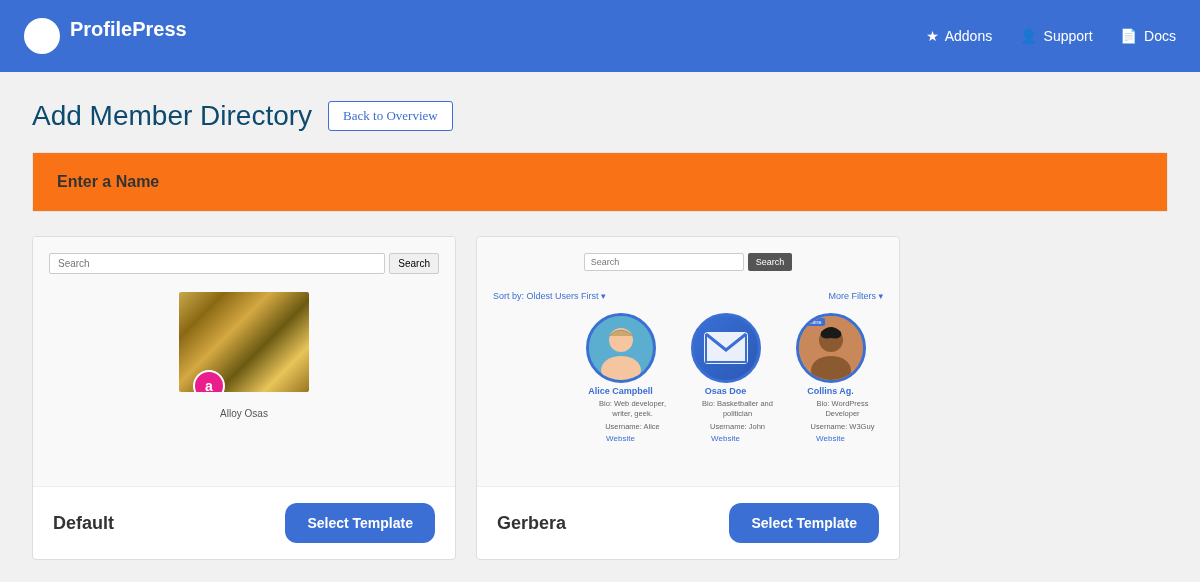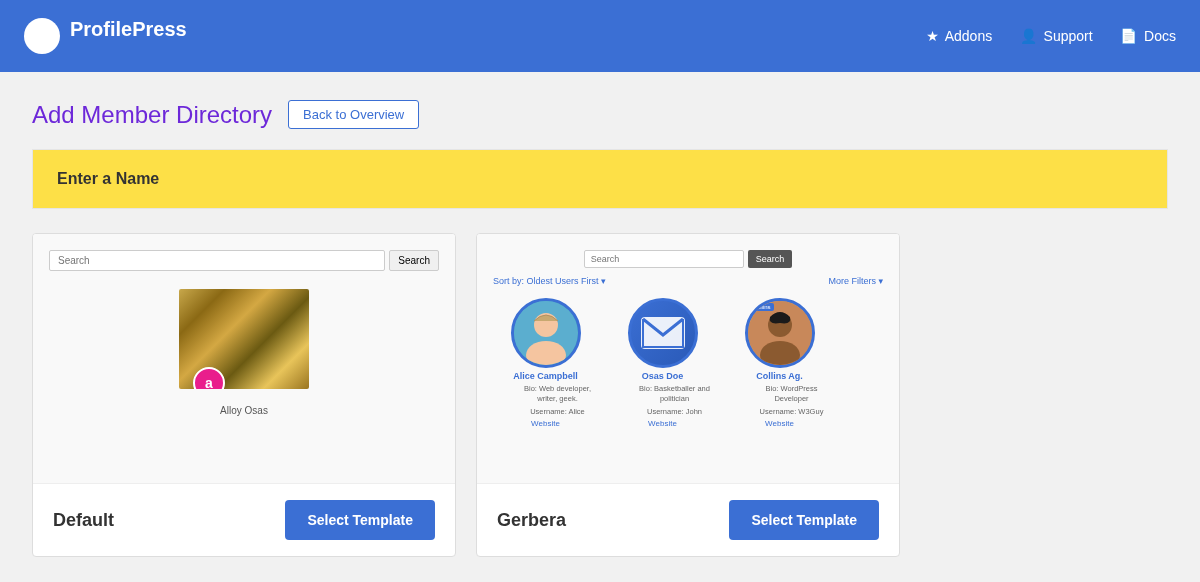--- a/index.html
+++ b/index.html
@@ -53,36 +53,37 @@
       max-width: 1200px;
     }
 
     .page-header {
       display: flex;
       align-items: center;
       gap: 16px;
       margin-bottom: 20px;
     }
     .page-title {
-      font-size: 24px;
+      font-size: 28px;
       font-weight: 400;
-      color: #6d28d9;
+      color: #0c4a6e;
     }
     .back-btn {
       border: 1px solid #3b6fd4;
       color: #3b6fd4;
       background: white;
       padding: 6px 14px;
       border-radius: 3px;
       font-size: 13px;
       cursor: pointer;
+      font-family: Liberation Serif, serif;
     }
 
     .name-section {
-      background: #fde047;
+      background: #f97316;
       padding: 20px 24px;
       margin-bottom: 24px;
       display: flex;
       gap: 20px;
       border: 1px solid #e5e5e5;
     }
     .name-label {
       font-size: 16px;
       font-weight: 700;
       color: #333;
@@ -230,26 +231,26 @@
       border-radius: 2px;
       padding: 3px 8px;
       font-size: 9px;
     }
     .gerbera-filters {
       display: flex;
       justify-content: space-between;
       font-size: 9px;
       color: #666;
       margin-bottom: 4px;
+      margin-top: 12px;
     }
     .gerbera-filters span { color: #3b6fd4; }
     .gerbera-members {
       display: flex;
-      gap: 12px;
-      justify-content: flex-start;
+      justify-content: flex-end;
     }
     .gerbera-member {
       display: flex;
       flex-direction: column;
       align-items: center;
       gap: 3px;
       width: 105px;
     }
     .gerbera-avatar {
       width: 70px;
@@ -314,21 +315,21 @@
     }
     .template-name {
       font-size: 18px;
       font-weight: 700;
       color: #333;
     }
     .select-template-btn {
       background: #3b6fd4;
       color: white;
       border: none;
-      border-radius: 4px;
+      border-radius: 12px;
       padding: 12px 22px;
       font-size: 14px;
       font-weight: 600;
       cursor: pointer;
     }
   </style>
 </head>
 <body>
 
 <header class="header">

